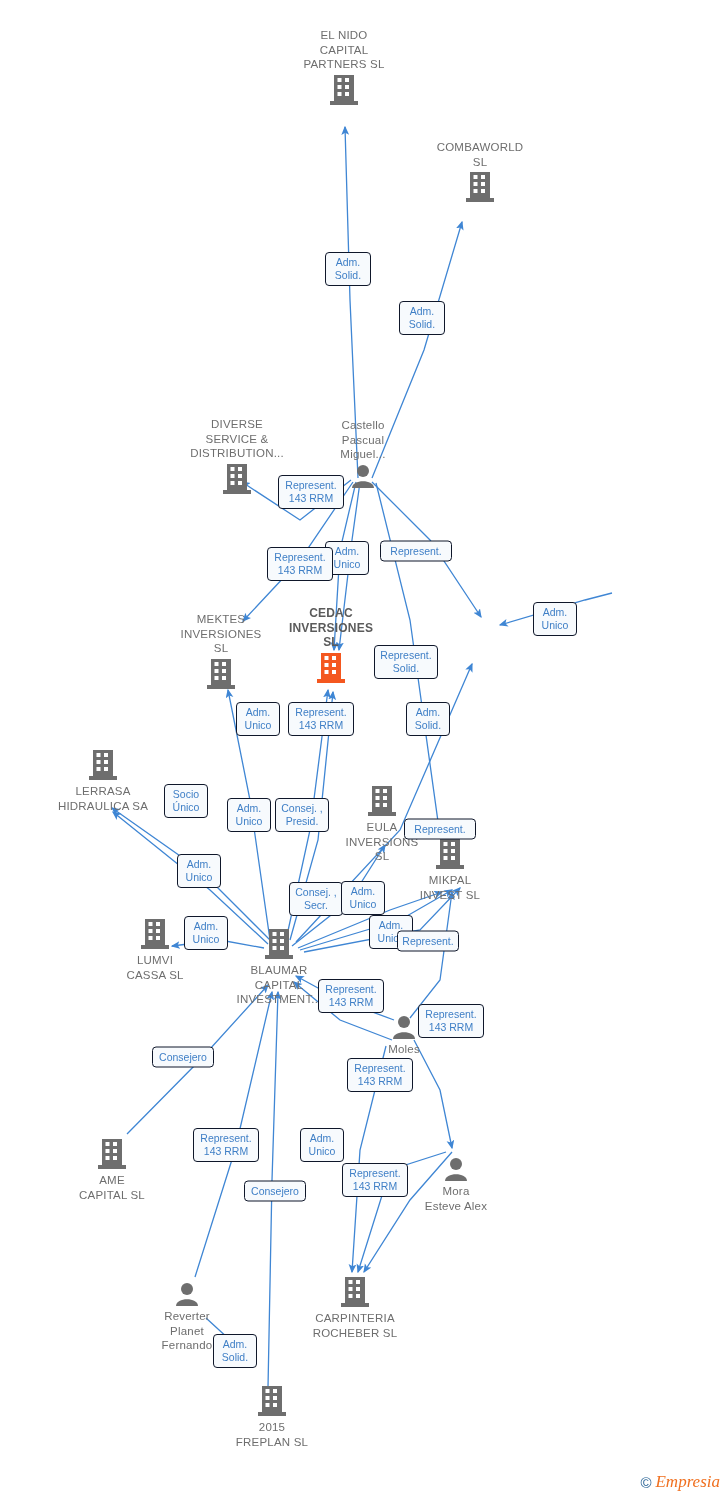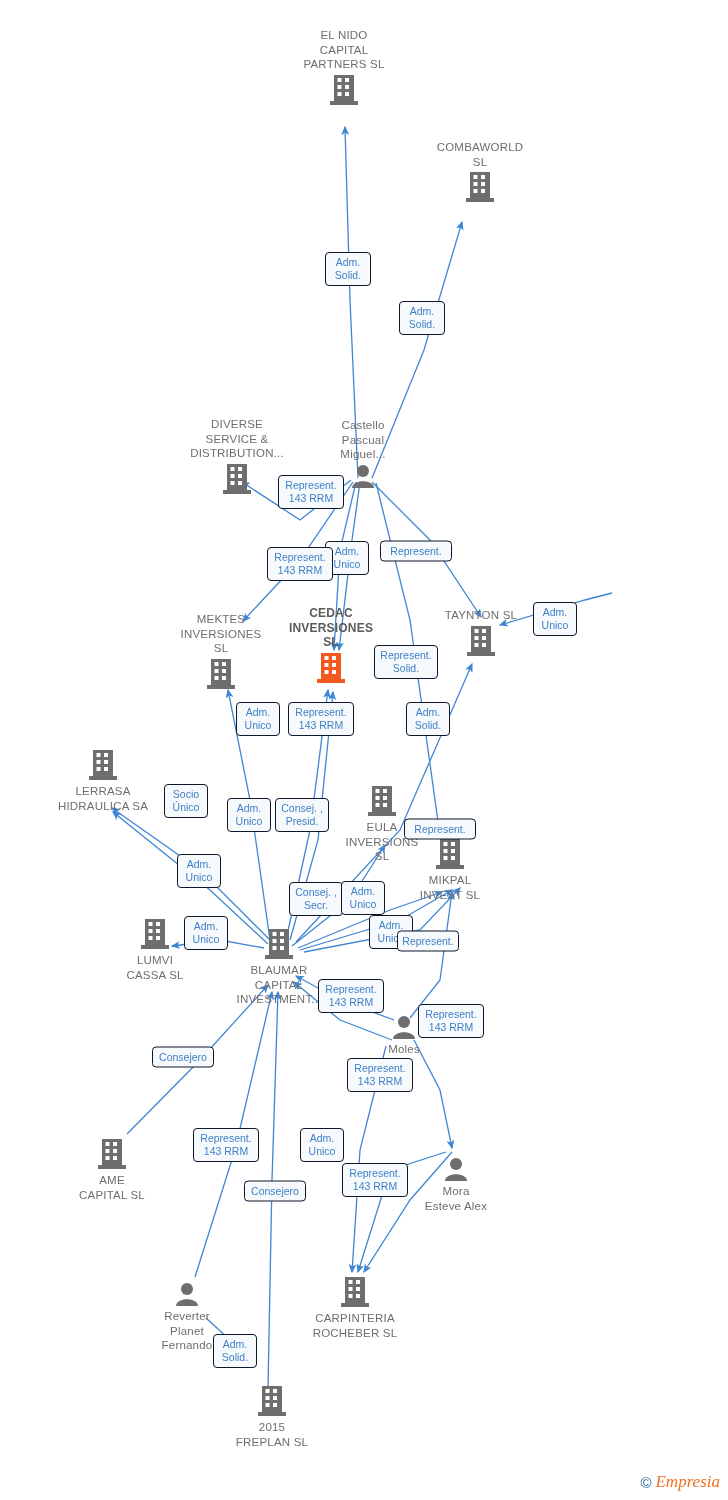--- a/index.html
+++ b/index.html
@@ -212,33 +212,20 @@
       <rect x="8.5" y="5" width="4" height="4" fill="#fff"></rect>
         <rect x="16" y="5" width="4" height="4" fill="#fff"></rect>
       <rect x="8.5" y="12" width="4" height="4" fill="#fff"></rect>
         <rect x="16" y="12" width="4" height="4" fill="#fff"></rect>
       <rect x="8.5" y="19" width="4" height="4" fill="#fff"></rect>
         <rect x="16" y="19" width="4" height="4" fill="#fff"></rect>
     </svg>
   </div>
 
 
-  <div class="node label-above" style="left:481px; top:608px;">
-    <div class="node-label">TAYNTON  SL</div>
-    <svg class="node-icon" width="30" height="34" viewBox="0 0 30 34">
-      <rect x="5" y="2" width="20" height="26" fill="#6e6e6e"></rect>
-      <rect x="1" y="28" width="28" height="4" fill="#6e6e6e"></rect>
-      <rect x="8.5" y="5" width="4" height="4" fill="#fff"></rect>
-        <rect x="16" y="5" width="4" height="4" fill="#fff"></rect>
-      <rect x="8.5" y="12" width="4" height="4" fill="#fff"></rect>
-        <rect x="16" y="12" width="4" height="4" fill="#fff"></rect>
-      <rect x="8.5" y="19" width="4" height="4" fill="#fff"></rect>
-        <rect x="16" y="19" width="4" height="4" fill="#fff"></rect>
-    </svg>
-  </div>
 
   <div class="node label-above highlight" style="left:331px; top:606px;">
     <div class="node-label">CEDAC
 INVERSIONES
 SL</div>
     <svg class="node-icon" width="30" height="34" viewBox="0 0 30 34">
       <rect x="5" y="2" width="20" height="26" fill="#f4571f"></rect>
       <rect x="1" y="28" width="28" height="4" fill="#f4571f"></rect>
       <rect x="8.5" y="5" width="4" height="4" fill="#fff"></rect>
         <rect x="16" y="5" width="4" height="4" fill="#fff"></rect>

